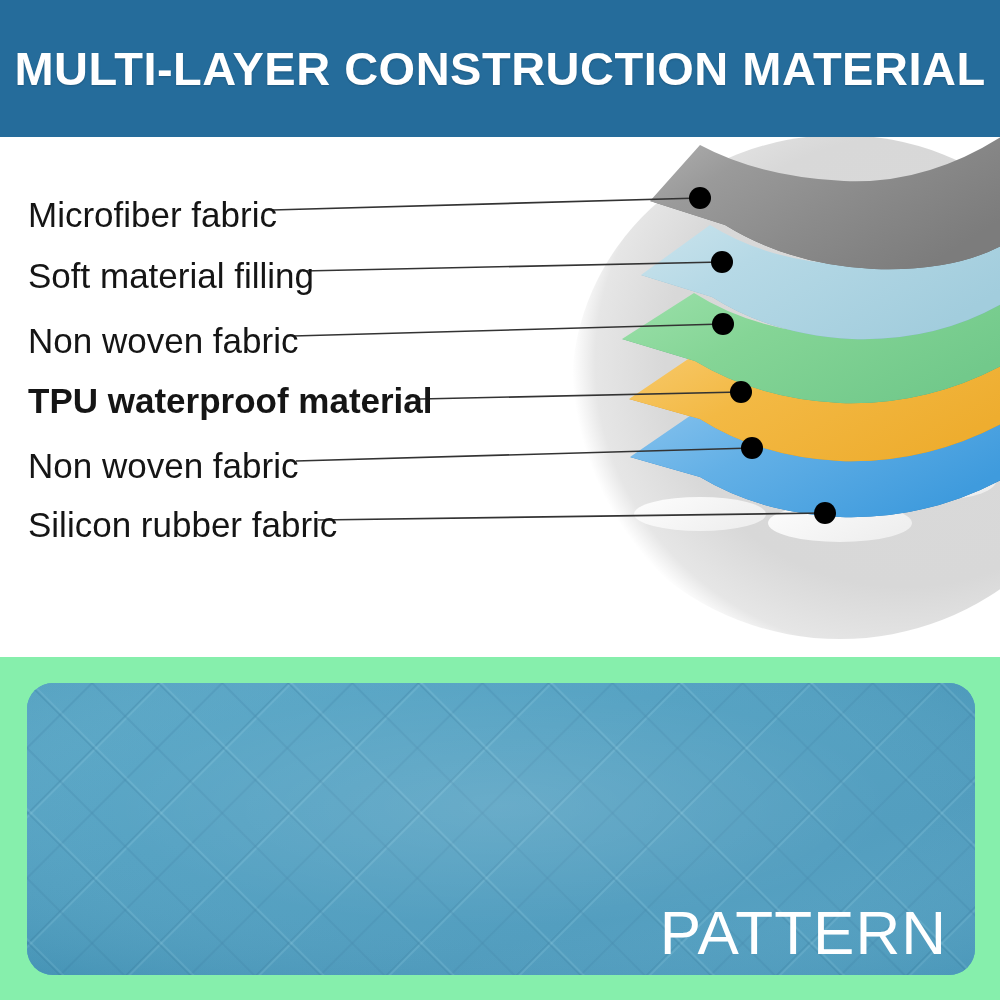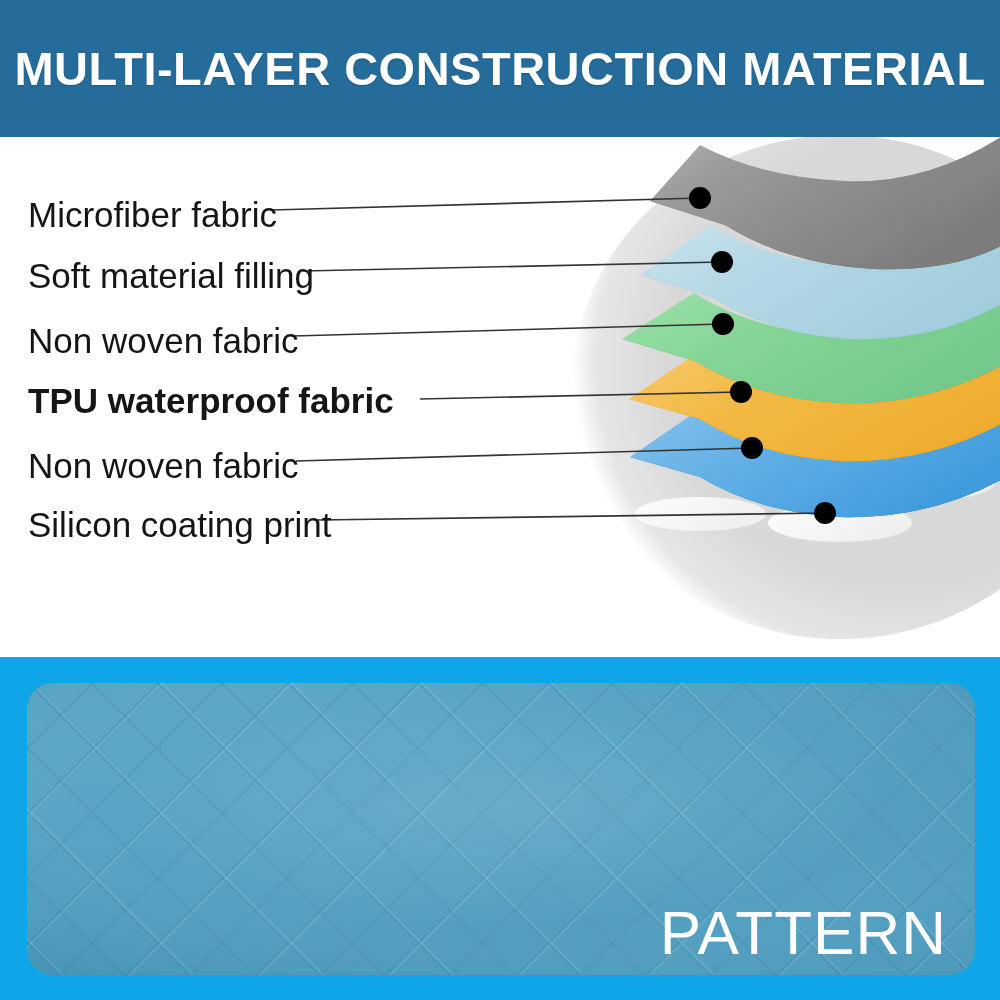--- a/index.html
+++ b/index.html
@@ -4,21 +4,21 @@
 <style>
   html, body {
     margin: 0;
     padding: 0;
     background: #ffffff;
   }
   #page {
     position: relative;
     width: 1000px;
     height: 1000px;
-    background: #0ea5e9;
+    background: #86efac;
     font-family: "Liberation Sans", sans-serif;
     overflow: hidden;
   }
 
   
   #header-band {
     position: absolute;
     left: 0; top: 0;
     width: 1000px;
     height: 137px;
@@ -240,25 +240,25 @@
         <circle cx="825" cy="376" r="11"></circle>
       </g>
     </svg>
 
     <div class="layer-label" style="top:60px;">Microfiber fabric</div>
 
     <div class="layer-label" style="top:121px;">Soft material filling</div>
 
     <div class="layer-label" style="top:186px;">Non woven fabric</div>
 
-    <div class="layer-label bold" style="top:246px;">TPU waterproof fabric</div>
+    <div class="layer-label bold" style="top:246px;">TPU waterproof material</div>
 
     <div class="layer-label" style="top:311px;">Non woven fabric</div>
 
-    <div class="layer-label" style="top:370px;">Silicon coating print</div>
+    <div class="layer-label" style="top:370px;">Silicon rubber fabric</div>
   </div>
 
   <div id="pattern-block">
     <svg id="pattern-svg" viewBox="0 0 948 292" preserveAspectRatio="none">
       <defs>
         <linearGradient id="gFabric" x1="0" y1="0" x2="1" y2="1">
           <stop offset="0%" stop-color="#57a6c6"></stop>
           <stop offset="35%" stop-color="#4e9ec0"></stop>
           <stop offset="70%" stop-color="#4a99bc"></stop>
           <stop offset="100%" stop-color="#53a1c3"></stop>

